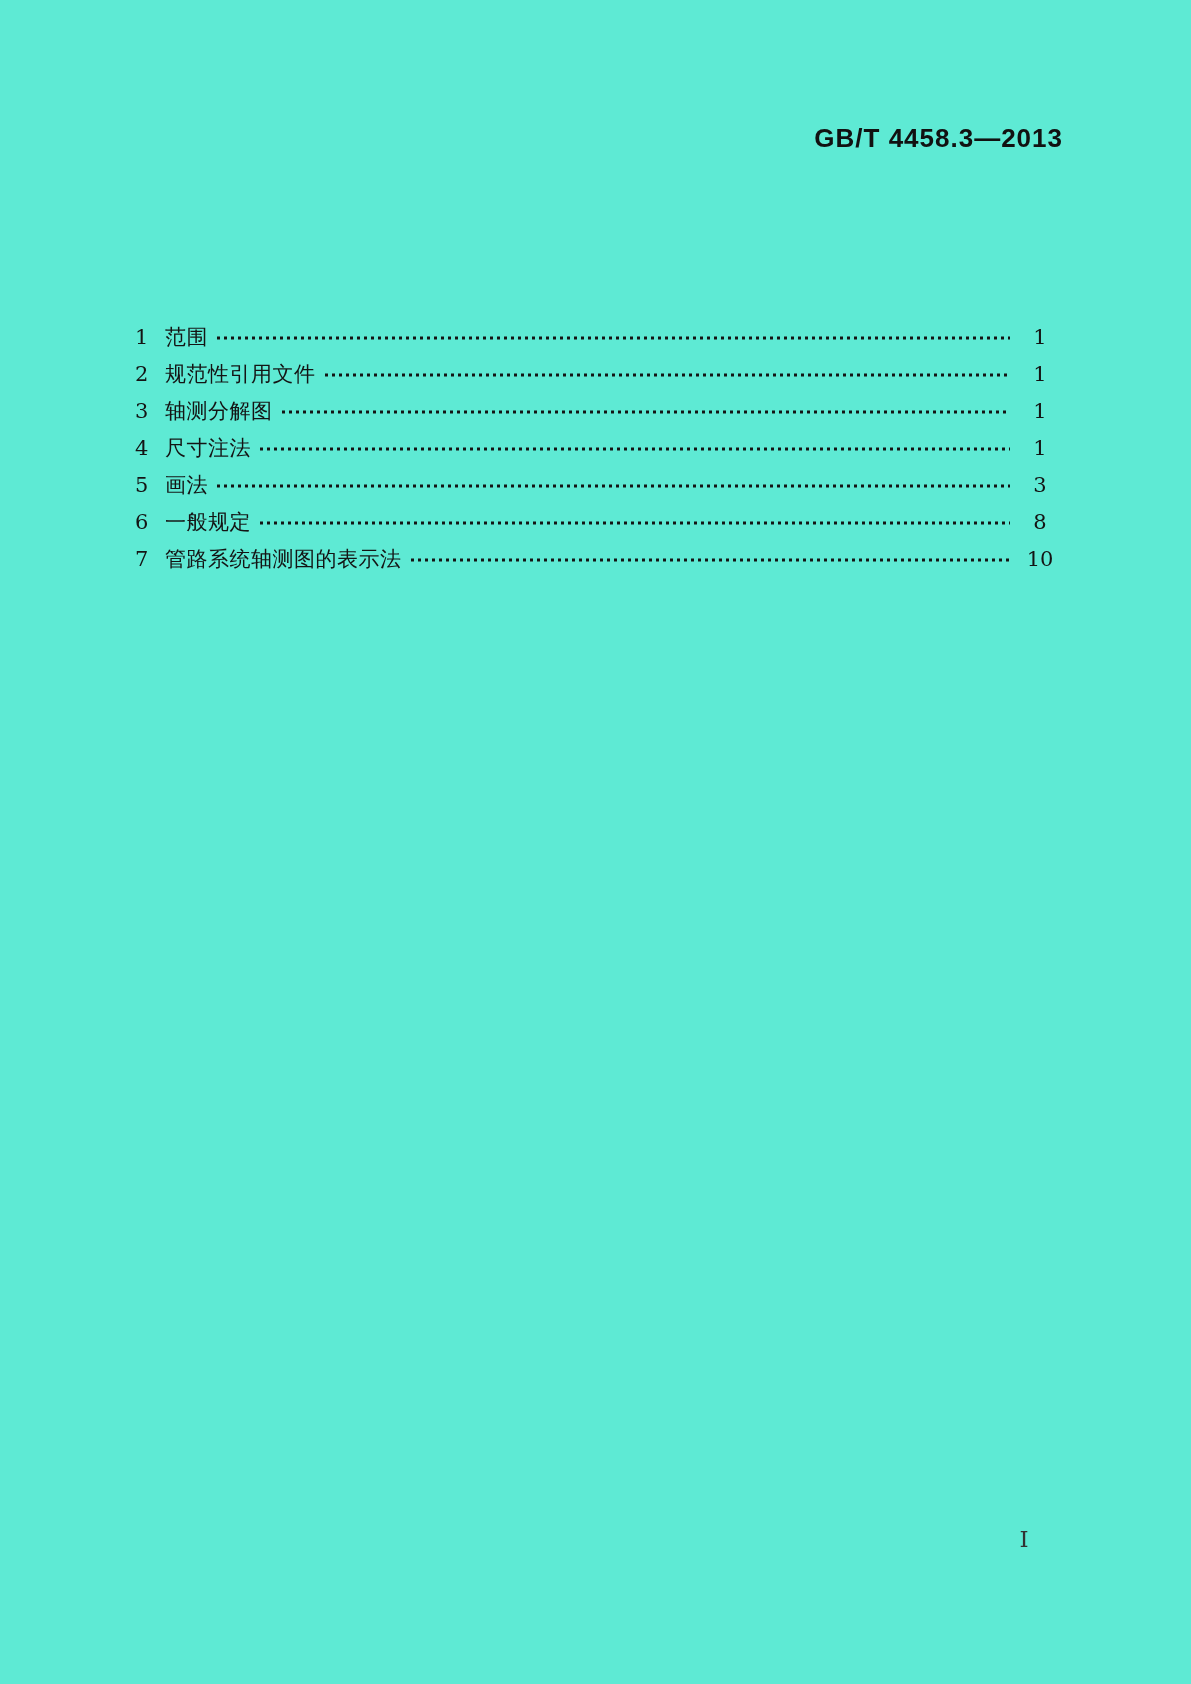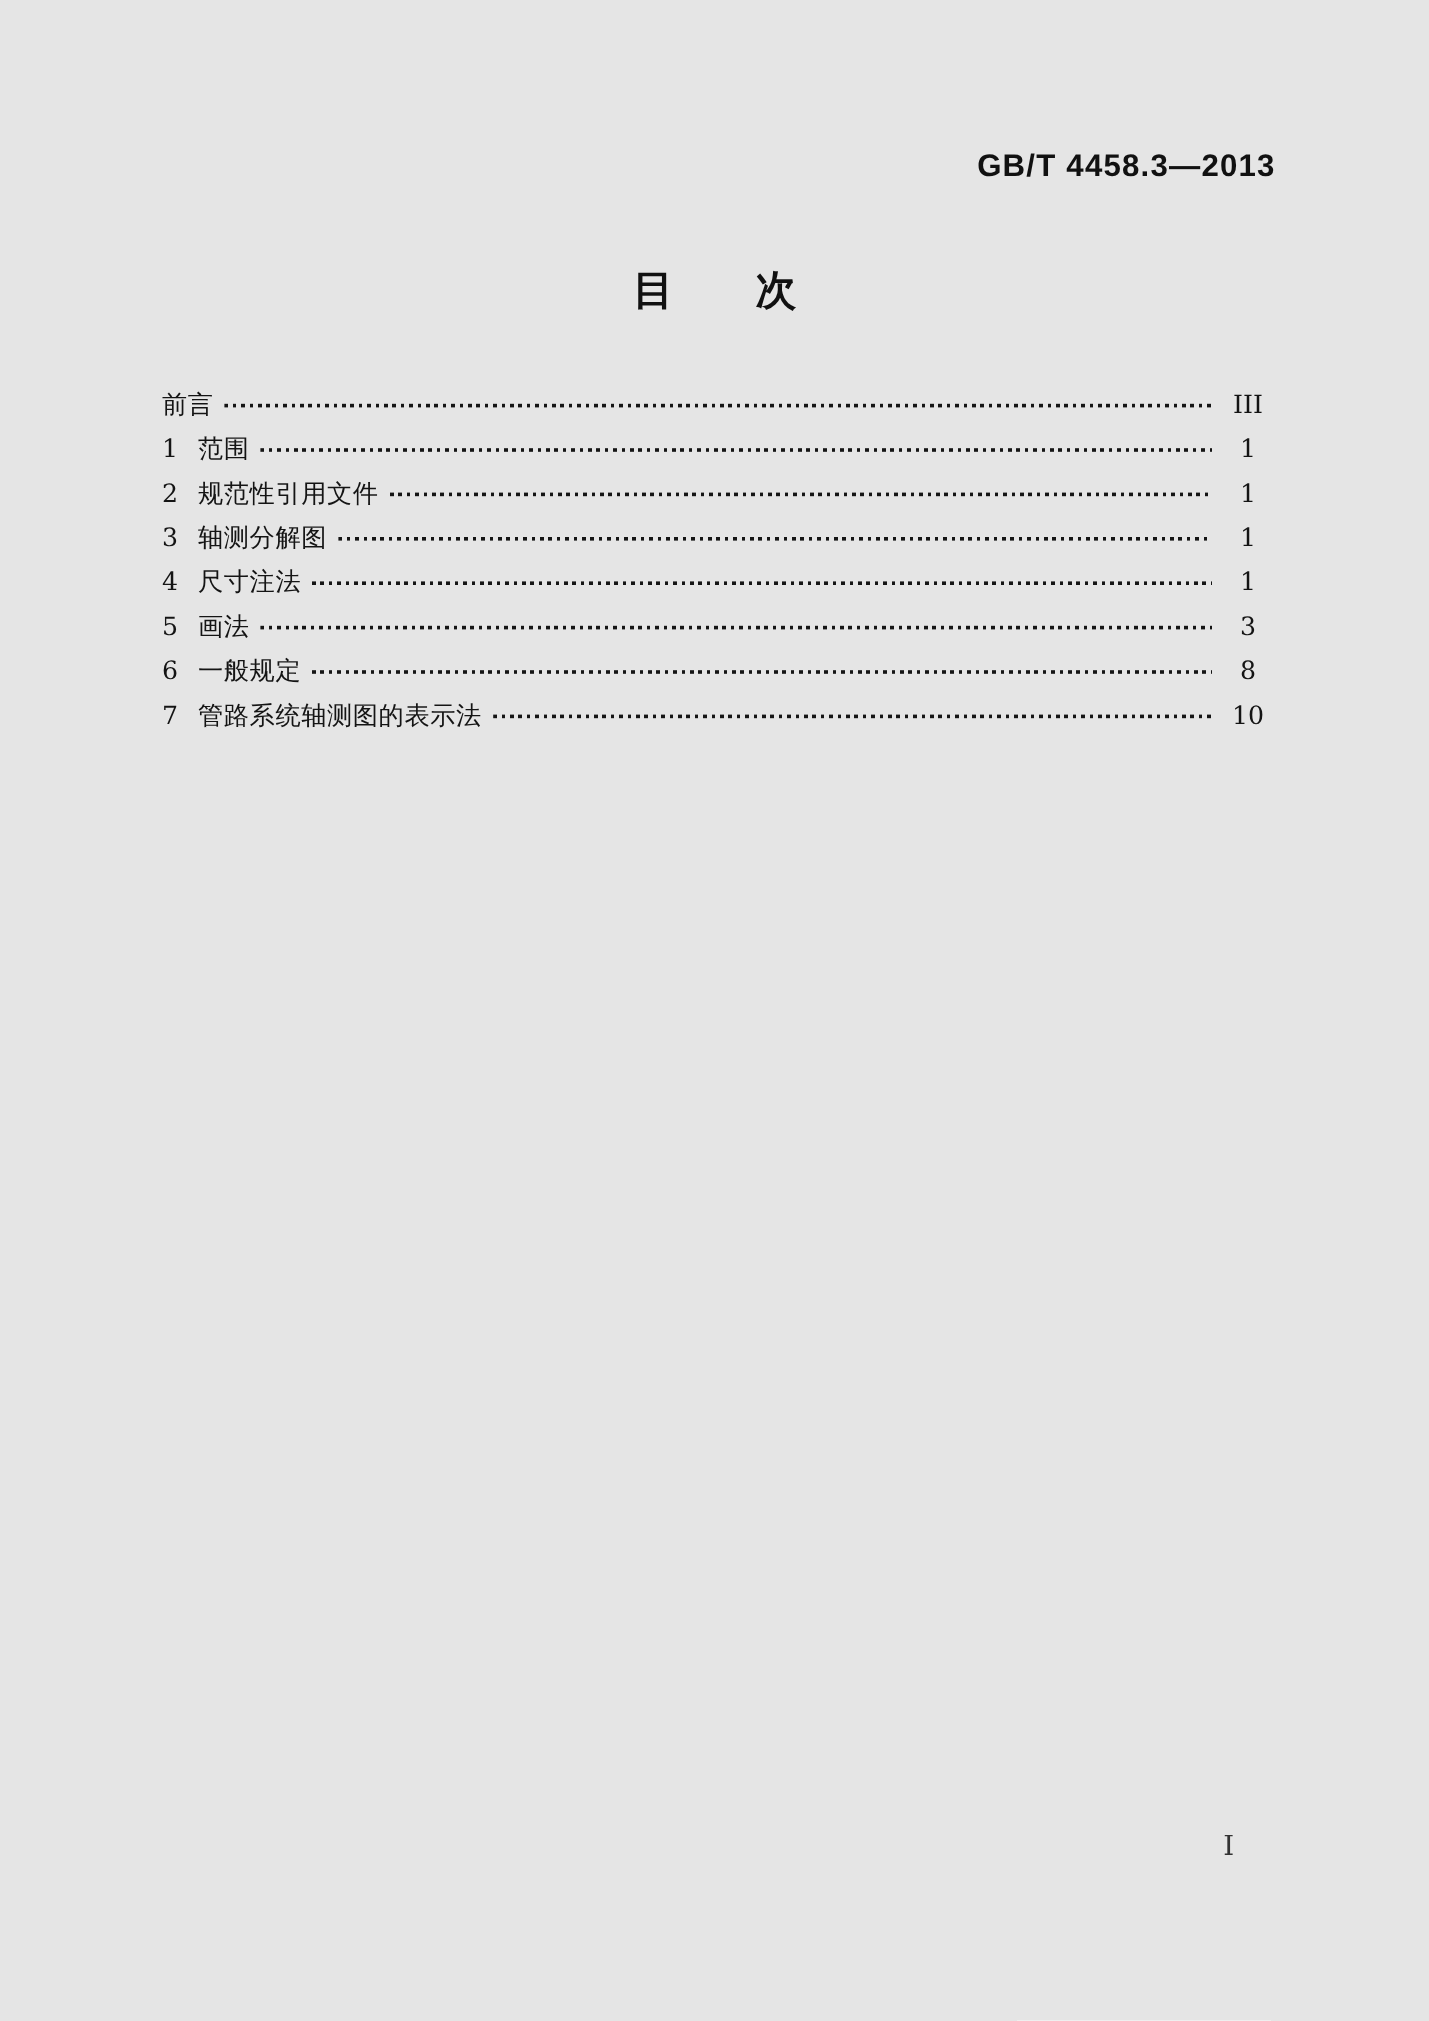--- a/index.html
+++ b/index.html
@@ -4,21 +4,21 @@
 <style>
   html, body {
     margin: 0;
     padding: 0;
     background: #ffffff;
   }
   .page {
     position: relative;
     width: 1191px;
     height: 1684px;
-    background: #e5e5e5;
+    background: #5eead4;
     overflow: hidden;
     color: #141414;
   }
   .doc-code {
     position: absolute;
     top: 123px;
     right: 128px;
     font-family: "Liberation Sans", "DejaVu Sans", sans-serif;
     font-weight: 700;
     font-size: 26px;
@@ -103,29 +103,22 @@
     color: #333;
   }
 </style>
 </head>
 <body>
 
 <div class="page">
 
   <div class="doc-code">GB/T 4458.3—2013</div>
 
-  <div class="toc-title">目　　次</div>
 
   <div class="toc">
-    <div class="toc-row">
-
-      <span class="toc-label">前言</span>
-      <span class="toc-leader"></span>
-      <span class="toc-page">III</span>
-    </div>
     <div class="toc-row">
       <span class="toc-num">1</span>
       <span class="toc-label">范围</span>
       <span class="toc-leader"></span>
       <span class="toc-page">1</span>
     </div>
     <div class="toc-row">
       <span class="toc-num">2</span>
       <span class="toc-label">规范性引用文件</span>
       <span class="toc-leader"></span>

